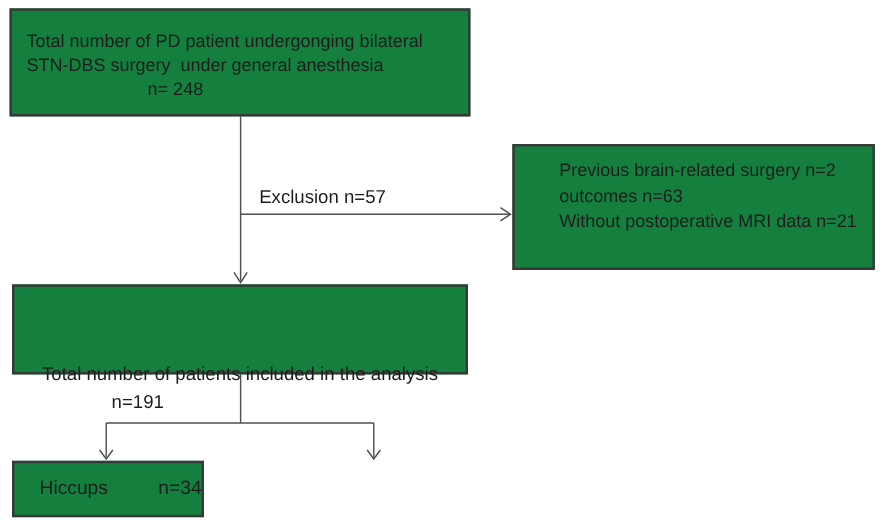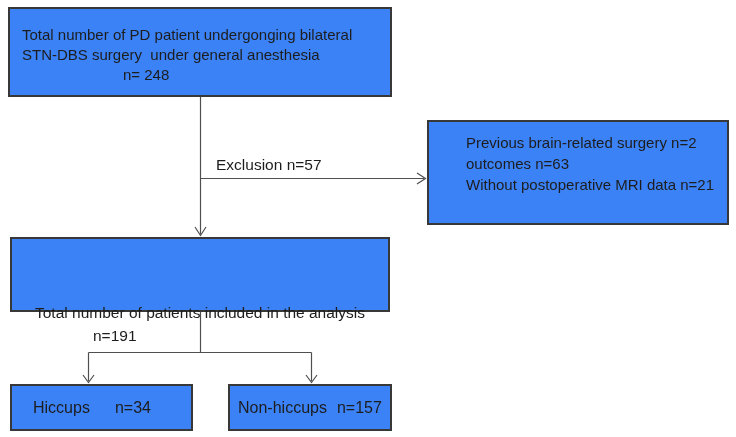--- a/index.html
+++ b/index.html
@@ -24,21 +24,21 @@
     height: 437px;
   }
   .connectors line, .connectors polyline {
     stroke: #4f4f4f;
     stroke-width: 1.2;
     fill: none;
   }
   .box {
     position: absolute;
     box-sizing: border-box;
-    background: #3b82f6;
+    background: #15803d;
     border: 2px solid #383838;
   }
   .ln {
     white-space: pre;
     font-size: 15px;
     line-height: 20px;
   }
   
   .box-top {
     left: 8px; top: 7px;
@@ -72,22 +72,23 @@
   .box-mid .ln.n-line { padding-left: 81px; }
   
   .box-bottom {
     display: flex;
     align-items: center;
     font-size: 16px;
     white-space: pre;
   }
   .box-hiccups {
     left: 10px; top: 384px;
-    width: 183px; height: 47px;
+    width: 160px; height: 47px;
     padding-left: 21px;
+    justify-content: space-between;
   }
   .box-hiccups .count { margin-left: 25px; }
   .box-nonhiccups {
     left: 228px; top: 384px;
     width: 164px; height: 47px;
     padding-left: 8px;
   }
   .box-nonhiccups .count { margin-left: 10px; }
 </style>
 </head>
@@ -125,18 +126,14 @@
   <div class="box box-mid">
     <div class="ln centered">Total number of patients included in the analysis</div>
     <div class="ln n-line">n=191</div>
   </div>
 
   <div class="box box-bottom box-hiccups">
     <span class="label">Hiccups</span>
     <span class="count">n=34</span>
   </div>
 
-  <div class="box box-bottom box-nonhiccups">
-    <span class="label">Non-hiccups</span>
-    <span class="count">n=157</span>
-  </div>
 
 </div>
 
 </body></html>

